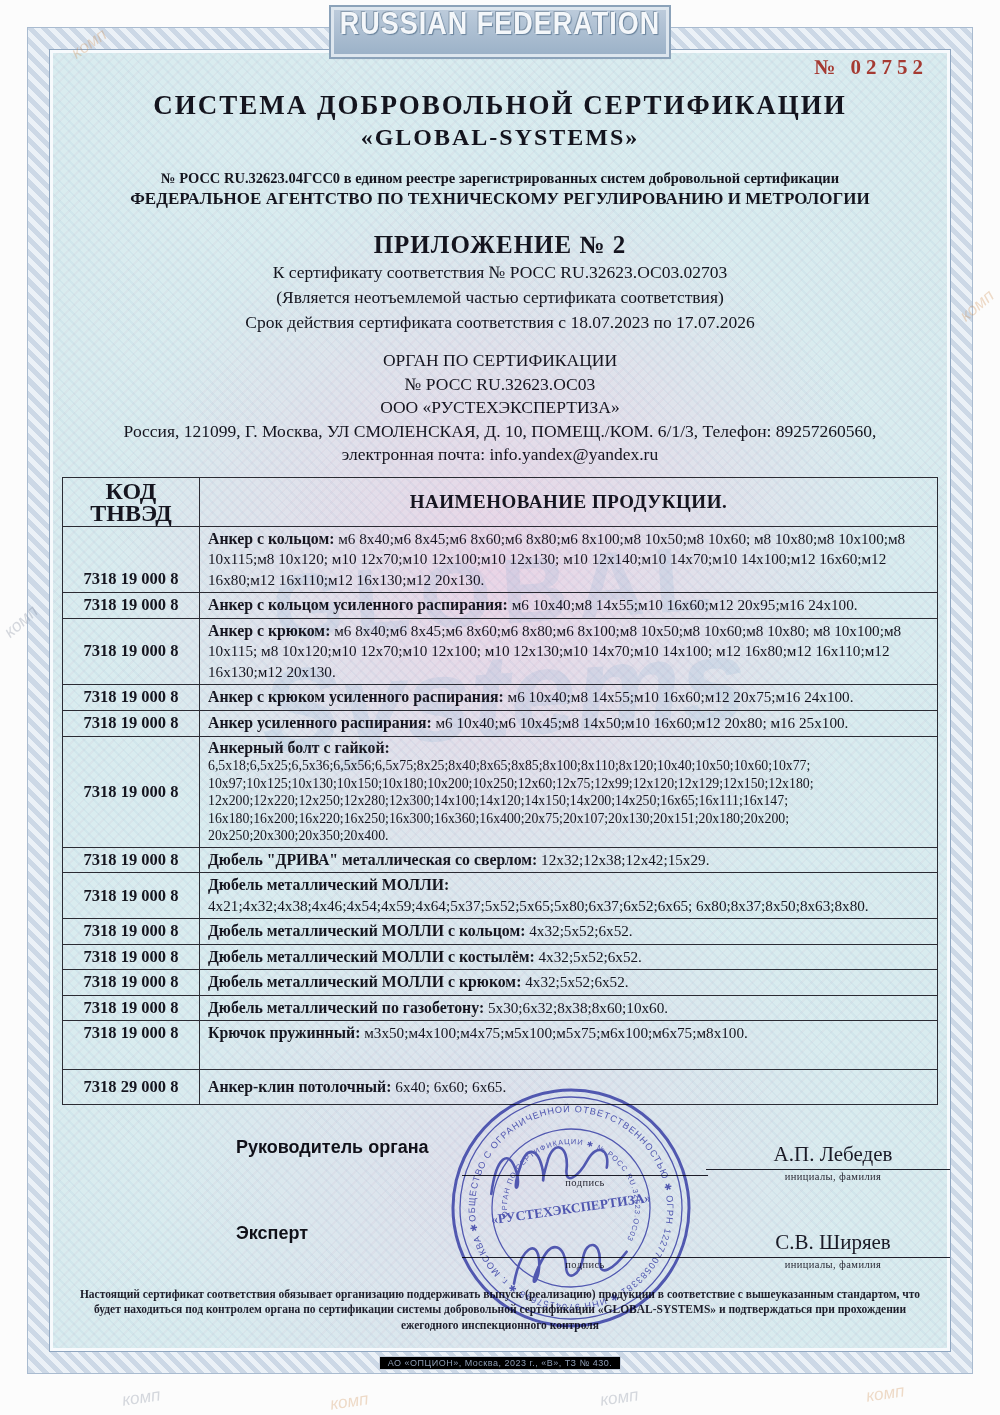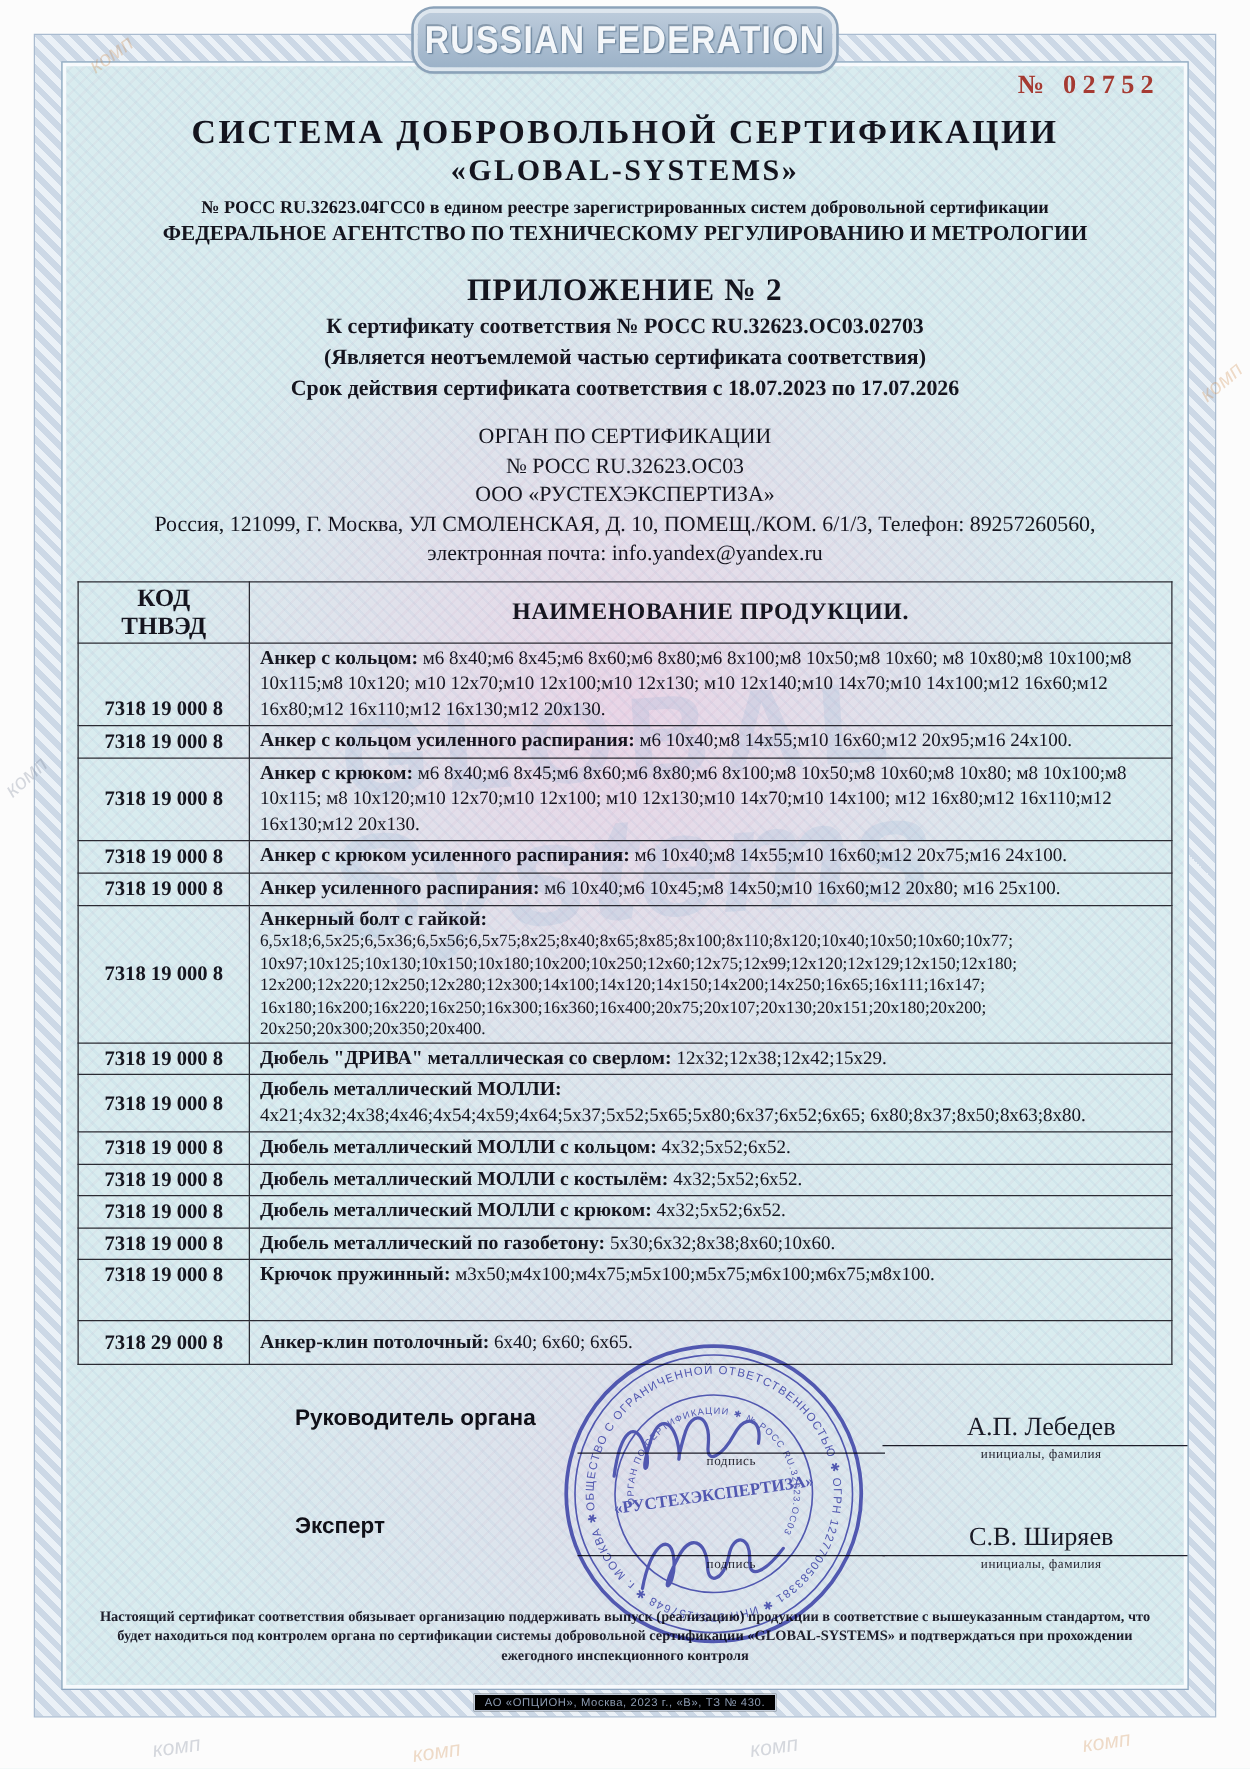--- a/index.html
+++ b/index.html
@@ -15,45 +15,45 @@
     background:
       repeating-linear-gradient(45deg,rgba(100,150,190,.07) 0 2px,rgba(0,0,0,0) 2px 7px),
       repeating-linear-gradient(135deg,rgba(190,120,160,.06) 0 2px,rgba(0,0,0,0) 2px 7px),
       radial-gradient(ellipse 60% 42% at 50% 40%,rgba(236,209,229,.85),rgba(236,209,229,0) 72%),
       radial-gradient(ellipse 55% 35% at 50% 86%,rgba(228,212,232,.5),rgba(228,212,232,0) 70%),
       #d9ecef;}
   .content{position:relative;z-index:2;height:100%;}
 
   
   .banner{position:absolute;top:7px;left:50%;transform:translateX(-50%);z-index:20;
-    width:332px;height:44px;display:flex;align-items:center;justify-content:center;
+    width:332px;height:44px;display:flex;justify-content:center;
     background:linear-gradient(#bccbdb,#9cb2c8);border:3px solid #dde6ee;outline:2px solid #8ba2b9;
-    border-radius:16px;box-shadow:0 1px 2px rgba(70,90,110,.4);}
+    border-radius:0;box-shadow:0 1px 2px rgba(70,90,110,.4);}
   .banner span{font-family:"Liberation Sans",sans-serif;font-weight:bold;font-size:27px;
     color:#f4f7fa;letter-spacing:1px;text-shadow:1px 1px 1px #67809a, -1px -1px 0 rgba(90,110,130,.5);
     transform:scaleY(1.15);white-space:nowrap;}
 
   .serial{position:absolute;top:55px;right:72px;z-index:20;font-weight:bold;font-size:21px;
     letter-spacing:5px;color:#a53a32;}
 
   
   .head{text-align:center;padding-top:40px;color:#14141e;}
   .sys-title{font-size:27px;font-weight:bold;letter-spacing:2px;line-height:31px;}
   .sys-name{font-size:24px;font-weight:bold;letter-spacing:2px;line-height:28px;margin-top:2px;}
-  .reg-line{font-size:14.5px;font-weight:bold;line-height:20px;margin-top:5px;text-align:center;}
+  .reg-line{font-size:14.5px;font-weight:bold;line-height:20px;margin-top:17px;text-align:center;}
   .agency{font-size:17px;font-weight:bold;line-height:22px;}
   .annex-title{font-size:25px;font-weight:bold;letter-spacing:1px;margin-top:20px;line-height:30px;}
-  .annex-line{font-size:17.5px;font-weight:bold;line-height:25px;}
+  .annex-line{font-size:17.5px;font-weight:normal;line-height:25px;}
   .org-block{margin-top:14px;font-size:17.5px;line-height:23.5px;font-weight:normal;}
 
   
   table.products{border-collapse:collapse;margin:10px 12px 0;width:calc(100% - 24px);
     color:#15151f;}
   table.products th,table.products td{border:1.4px solid #2b2b33;}
-  th.th-code{width:132px;font-size:20px;line-height:22px;font-weight:bold;padding:2px;}
+  th.th-code{width:132px;font-size:24px;line-height:22px;font-weight:bold;padding:2px;}
   th.th-name{font-size:19px;font-weight:bold;letter-spacing:.5px;padding:2px;}
   td.code{width:132px;font-weight:bold;font-size:16.5px;text-align:center;vertical-align:middle;padding:2px;}
   td.name{font-size:15.2px;line-height:20.5px;padding:2px 8px;vertical-align:middle;}
   td.name b{font-size:15.8px;}
   tbody tr:nth-child(1) td.code,tbody tr:nth-child(5) td.code{vertical-align:bottom;padding-bottom:3px;}
   tbody tr:nth-child(6) td.name{font-size:13.8px;line-height:17.5px;}
   tbody tr:nth-child(13) td{height:44px;vertical-align:top;}
   tbody tr:nth-child(14) td{height:30px;}
 
   

